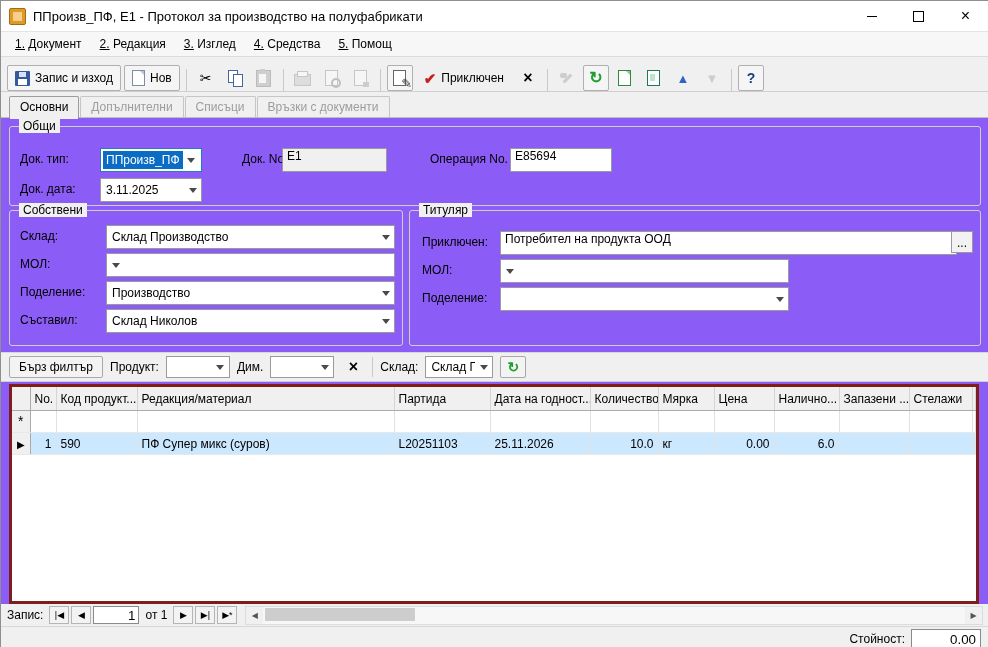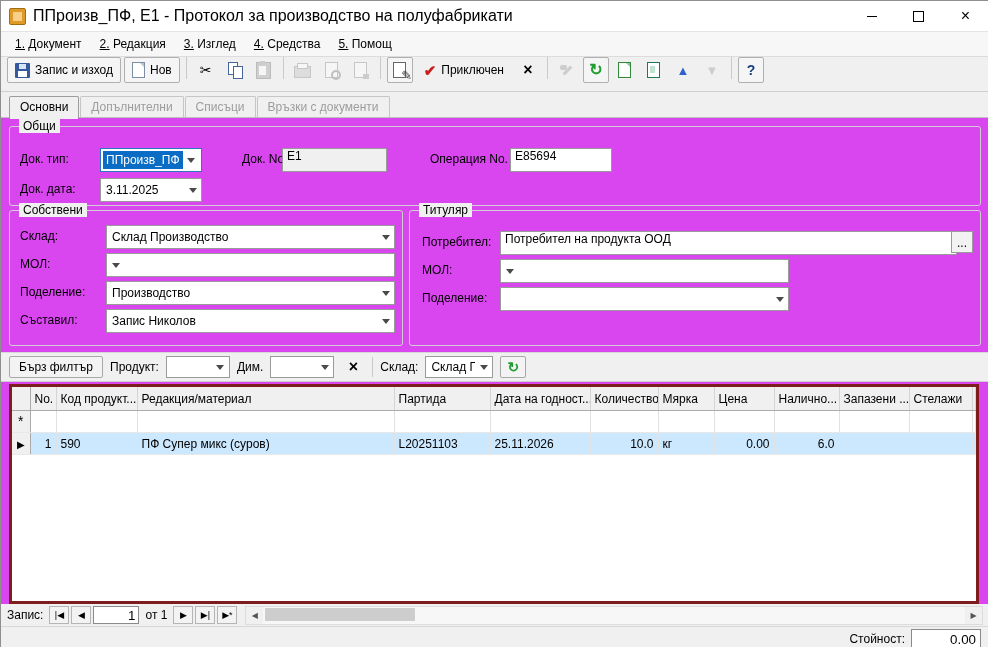--- a/index.html
+++ b/index.html
@@ -4,34 +4,34 @@
 <style>
   html,body{margin:0;padding:0}
   body{font-family:"Liberation Sans",sans-serif;font-size:12px;color:#000;background:#bdbdbd}
   button{font-family:inherit;font-size:inherit;cursor:default}
   .window{width:988px;height:647px;background:#f0f0f0;border:1px solid #8f8f8f;display:flex;flex-direction:column;overflow:hidden}
 
   
   .titlebar{height:30px;background:#fff;display:flex;align-items:center;padding-left:8px;flex:0 0 auto}
   .app-icon{width:15px;height:15px;background:#e09a28;border:1px solid #9f6d14;border-radius:2px;margin-right:7px;position:relative}
   .app-icon::after{content:"";position:absolute;inset:3px;background:#f7cf8a}
-  .title{font-size:16px;white-space:nowrap}
+  .title{font-size:13px;white-space:nowrap}
   .win-controls{margin-left:auto;display:flex;height:100%}
   .win-btn{width:47px;display:flex;align-items:center;justify-content:center;background:#fff;border:none;height:100%}
   .glyph-min{width:10px;height:1px;background:#000;display:block}
   .glyph-max{width:9px;height:9px;border:1px solid #000;display:block}
   .glyph-close{font-size:16px;line-height:1}
 
   
   .menubar{height:24px;background:#f7f7f7;border-top:1px solid #e4e4e4;display:flex;align-items:center;padding:0 5px;flex:0 0 auto}
   .menu-item{display:inline-block;padding:3px 9px;background:none;border:none}
   .menu-item::first-letter{text-decoration:underline}
 
   
-  .toolbar{height:34px;background:#f0f0f0;border-top:1px solid #dcdcdc;border-bottom:1px solid #cfcfcf;display:flex;align-items:flex-start;padding:0 6px;gap:3px;flex:0 0 auto}
+  .toolbar{height:34px;background:#f0f0f0;border-top:1px solid #dcdcdc;border-bottom:1px solid #cfcfcf;display:flex;align-items:flex-end;padding:0 6px;gap:3px;flex:0 0 auto}
   .tb-btn{display:flex;align-items:center;gap:5px;height:26px;padding:0 7px;background:#f5f5f5;border:1px solid #b0b0b0;border-radius:2px}
   .tb-btn.flat{border-color:transparent;background:transparent}
   .tb-ibtn{width:26px;height:26px;display:flex;align-items:center;justify-content:center;background:transparent;border:1px solid transparent;padding:0}
   .tb-ibtn.boxed{border-color:#b0b0b0;background:#f5f5f5;border-radius:2px}
   .tb-sep{width:1px;height:22px;background:#c9c9c9;margin:0 3px}
   .disabled{opacity:.4;filter:grayscale(1)}
   .g{font-size:14px;line-height:1}
   .g.red{color:#c81e1e;font-weight:bold;font-size:15px}
   .g.green{color:#1e9e30;font-weight:bold;font-size:16px}
   .g.blue{color:#2f62c9;font-size:13px}
@@ -69,21 +69,21 @@
   .icon-docgreen2::after{content:"";position:absolute;left:2px;top:3px;width:5px;height:7px;background:#bfe3cf}
 
   
   .tabstrip{display:flex;align-items:flex-end;height:24px;padding:2px 8px 0;background:#f0f0f0;position:relative;flex:0 0 auto}
   .tabstrip::after{content:"";position:absolute;left:0;right:0;bottom:0;height:1px;background:#bfbfbf}
   .tab{padding:3px 10px 4px;margin-right:1px;border:1px solid #c6c6c6;border-bottom:none;border-radius:2px 2px 0 0;background:#f0f0f0;color:#9d9d9d;position:relative}
   .tab.active{color:#000;font-weight:normal;border-color:#9c9c9c;z-index:2}
   .tab.active::after{content:"";position:absolute;left:0;right:0;bottom:-1px;height:1px;background:#f0f0f0}
 
   
-  .content{position:relative;flex:1;background:#d946ef}
+  .content{position:relative;flex:1;background:#8b5cf6}
   .groupbox{position:absolute;border:1px solid #cfcfcf;border-radius:3px}
   .gb-title{position:absolute;top:-8px;left:9px;background:#f0f0f0;padding:0 4px;white-space:nowrap}
   .f-label{position:absolute;white-space:nowrap}
   .abs{position:absolute}
   .textbox{background:#fff;border:1px solid #9a9a9a;height:22px;display:flex;padding:0 4px;white-space:nowrap;overflow:hidden}
   .textbox.readonly{background:#f0f0f0}
   .combo{background:#fff;border:1px solid #9a9a9a;height:22px;display:flex;align-items:center}
   .combo-text{flex:1;padding:0 5px;white-space:nowrap;overflow:hidden}
   .combo-arrow{width:17px;height:100%;display:flex;align-items:center;justify-content:center;flex:0 0 auto}
   .combo-arrow::after{content:"";width:0;height:0;border-left:4px solid transparent;border-right:4px solid transparent;border-top:5px solid #4a4a4a}
@@ -263,28 +263,28 @@
       <div class="combo abs" style="left:96px;top:42px;width:287px">
         <span class="combo-arrow"></span>
       </div>
       <span class="f-label" style="left:10px;top:74px">Поделение:</span>
       <div class="combo abs" style="left:96px;top:70px;width:287px">
         <span class="combo-text">Производство</span>
         <span class="combo-arrow"></span>
       </div>
       <span class="f-label" style="left:10px;top:102px">Съставил:</span>
       <div class="combo abs" style="left:96px;top:98px;width:287px">
-        <span class="combo-text">Запис Николов</span>
+        <span class="combo-text">Склад Николов</span>
         <span class="combo-arrow"></span>
       </div>
     </div>
 
     <div class="groupbox" style="left:408px;top:92px;width:570px;height:134px">
       <span class="gb-title">Титуляр</span>
-      <span class="f-label" style="left:12px;top:24px">Потребител:</span>
+      <span class="f-label" style="left:12px;top:24px">Приключен:</span>
       <div class="textbox abs" style="left:90px;top:20px;width:447px">
         <span>Потребител на продукта ООД</span>
       </div>
       <button class="btn-browse abs" style="left:541px;top:20px">
           <span>...</span>
         </button>
       <span class="f-label" style="left:12px;top:52px">МОЛ:</span>
       <div class="combo abs" style="left:90px;top:48px;width:287px">
         <span class="combo-arrow"></span>
       </div>

